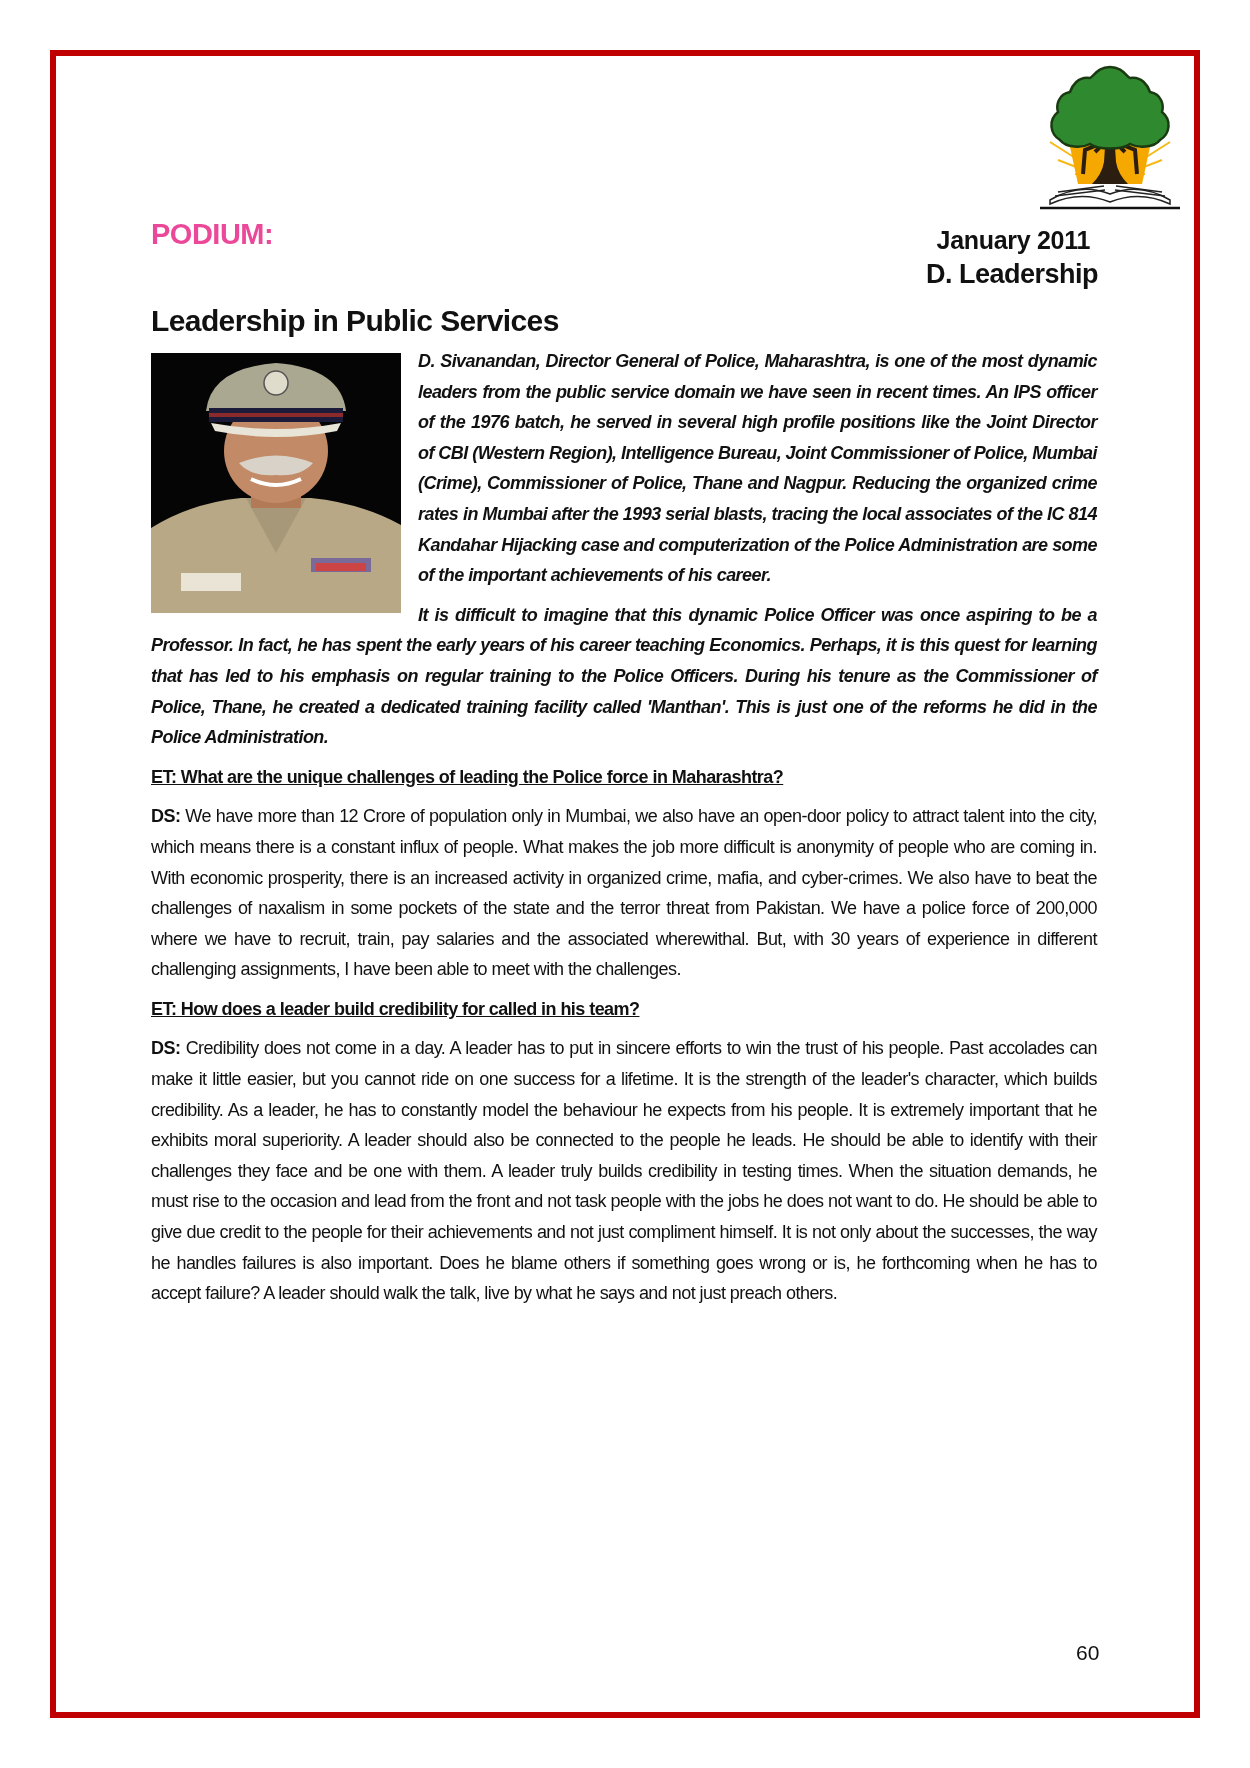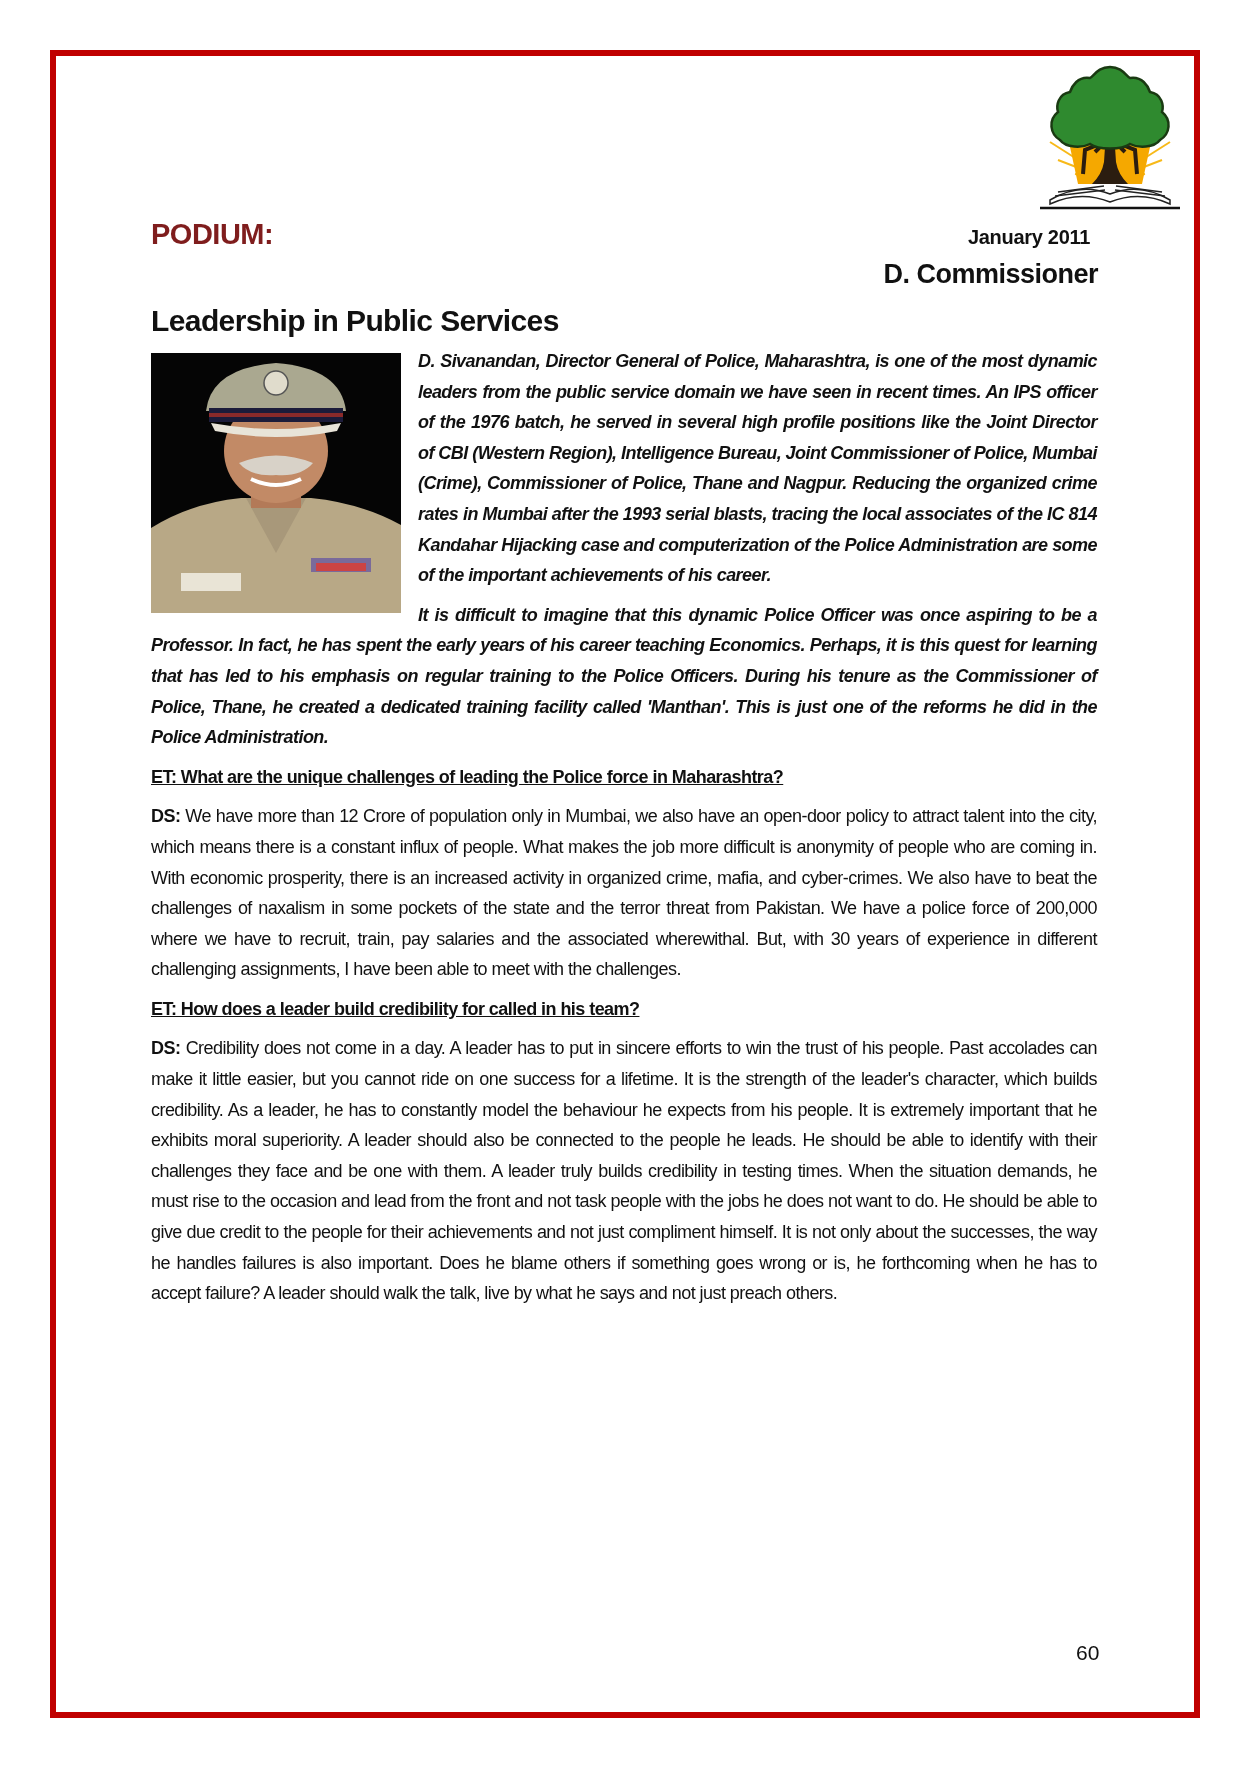--- a/index.html
+++ b/index.html
@@ -2,22 +2,22 @@
 <html><head>
 <meta charset="utf-8">
 <style>
   html, body { margin: 0; padding: 0; background: #ffffff; }
   body { width: 1250px; height: 1768px; position: relative; overflow: hidden;
          font-family: "Liberation Sans", "DejaVu Sans", sans-serif; color: #111; }
   .frame { position: absolute; left: 50px; top: 50px; width: 1150px; height: 1668px;
            box-sizing: border-box; border: 6px solid #c00000; }
   .logo { position: absolute; left: 1030px; top: 62px; width: 160px; height: 150px; }
   .podium { position: absolute; left: 151px; top: 218px; font-size: 29px; font-weight: bold;
-            color: #7f1d1d; letter-spacing: -0.5px; }
-  .date { position: absolute; right: 160px; top: 226px; font-size: 20px; font-weight: bold; letter-spacing: -0.3px; }
+            color: #ec4899; letter-spacing: -0.5px; }
+  .date { position: absolute; right: 160px; top: 226px; font-size: 25px; font-weight: bold; letter-spacing: -0.3px; }
   .subtitle { position: absolute; left: 151px; top: 260px; font-size: 30px; font-weight: bold;
               text-underline-offset: 4px; letter-spacing: -0.6px; margin-top: 44px; }
   .author { position: absolute; right: 152px; top: 259px; font-size: 27px; font-weight: bold; letter-spacing: -0.5px; }
 
   .content { position: absolute; left: 151px; top: 346px; width: 946px; font-size: 18px;
              line-height: 30.6px; letter-spacing: -0.55px; }
   .photo { float: left; width: 250px; height: 260px; margin: 7px 17px 0 0; background: #000;
            position: relative; overflow: hidden; }
   p { margin: 0; text-align: justify; }
   .intro { font-style: italic; font-weight: bold; }
@@ -56,21 +56,21 @@
       <line x1="28" y1="130" x2="74" y2="124"></line>
         <line x1="86" y1="124" x2="132" y2="130"></line>
     </g>
     <line x1="10" y1="146" x2="150" y2="146" stroke="#111" stroke-width="2.5"></line>
   </svg>
 </div>
 
 <div class="podium">PODIUM:</div>
 <div class="date">January 2011</div>
 <div class="subtitle">Leadership in Public Services</div>
-<div class="author">D. Commissioner</div>
+<div class="author">D. Leadership</div>
 
 <div class="content">
   <div class="photo">
     <svg width="250" height="260" viewBox="0 0 250 260">
       <rect width="250" height="260" fill="#050505"></rect>
 
       <path d="M0 260 L0 175 Q40 150 90 145 L160 145 Q210 150 250 172 L250 260 Z" fill="#b8a886"></path>
       <path d="M95 145 L125 200 L155 145 Z" fill="#a8987a"></path>
       <rect x="30" y="220" width="60" height="18" fill="#e9e4d6"></rect>
       <rect x="160" y="205" width="60" height="14" fill="#7a6a9a"></rect>

